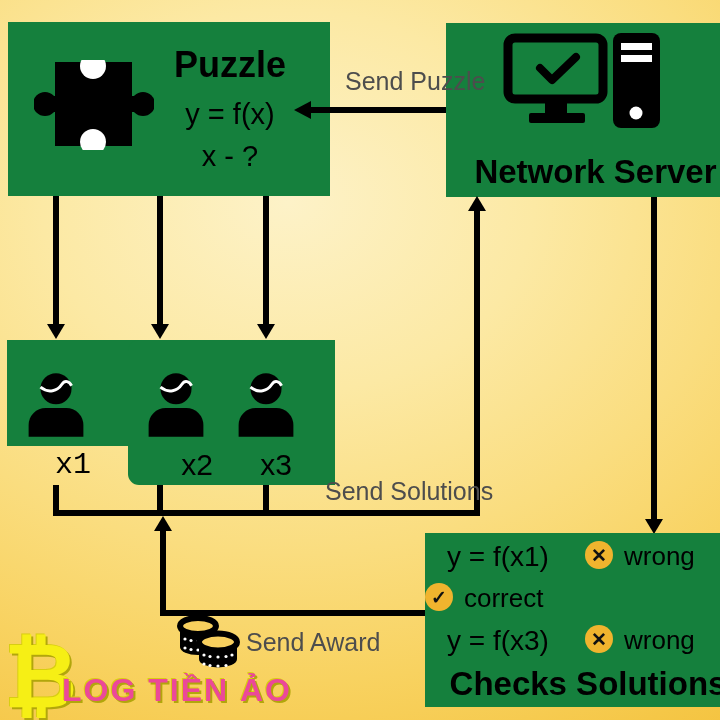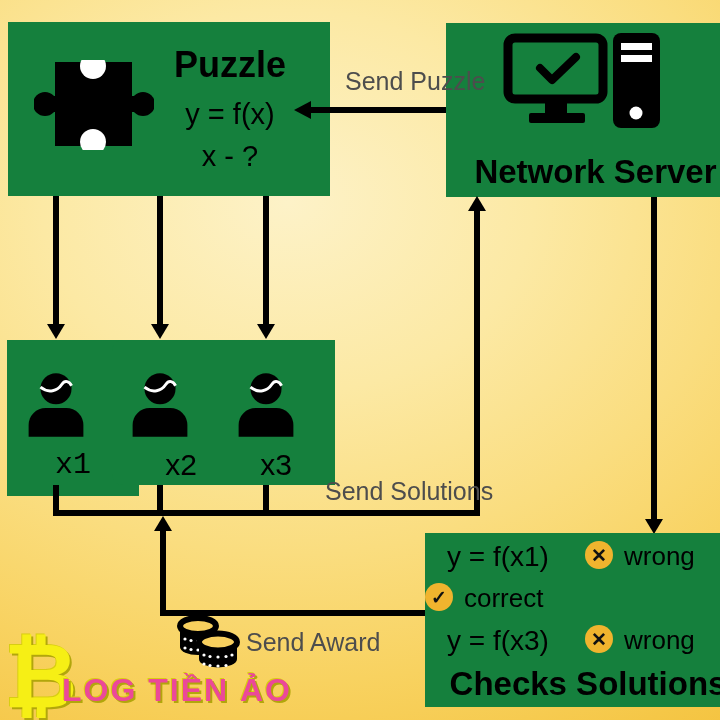--- a/index.html
+++ b/index.html
@@ -83,29 +83,29 @@
 <div class="line" style="left:310px;top:107px;width:136px;height:6px;"></div>
 <div class="head head-left" style="left:294px;top:101px;"></div>
 
 <div class="line" style="left:53px;top:196px;width:6px;height:132px;"></div>
 <div class="head head-down" style="left:47px;top:324px;"></div>
 <div class="line" style="left:157px;top:196px;width:6px;height:132px;"></div>
 <div class="head head-down" style="left:151px;top:324px;"></div>
 <div class="line" style="left:263px;top:196px;width:6px;height:132px;"></div>
 <div class="head head-down" style="left:257px;top:324px;"></div>
 
-<div class="box" style="left:7px;top:340px;width:98px;height:156px;font-family:Liberation Mono, monospace;">
+<div class="box" style="left:7px;top:340px;width:98px;height:106px;font-family:Liberation Mono, monospace;">
   <svg class="abs" style="left:12px;top:18px;" width="74" height="88" viewBox="0 0 100 100">
     <circle cx="50" cy="32" r="21" fill="#000"></circle>
     <path d="M29 30 C40 39 52 35 58 26 C62 20 68 22 71 28" fill="none" stroke="#fff" stroke-width="4"></path>
     <path d="M13 97 v-16 a23 23 0 0 1 23 -23 h28 a23 23 0 0 1 23 23 v16 z" fill="#000"></path>
   </svg>
   <div class="miner-label">x1</div>
 </div>
-<div class="box" style="left:112px;top:340px;width:104px;height:145px;border-radius:11px;">
+<div class="box" style="left:128px;top:340px;width:104px;height:145px;border-radius:11px;">
   <svg class="abs" style="left:11px;top:18px;" width="74" height="88" viewBox="0 0 100 100">
     <circle cx="50" cy="32" r="21" fill="#000"></circle>
     <path d="M29 30 C40 39 52 35 58 26 C62 20 68 22 71 28" fill="none" stroke="#fff" stroke-width="4"></path>
     <path d="M13 97 v-16 a23 23 0 0 1 23 -23 h28 a23 23 0 0 1 23 23 v16 z" fill="#000"></path>
   </svg>
   <div class="miner-label">x2</div>
 </div>
 <div class="box" style="left:217px;top:340px;width:84px;height:145px;">
   <svg class="abs" style="left:12px;top:18px;" width="74" height="88" viewBox="0 0 100 100">
     <circle cx="50" cy="32" r="21" fill="#000"></circle>

